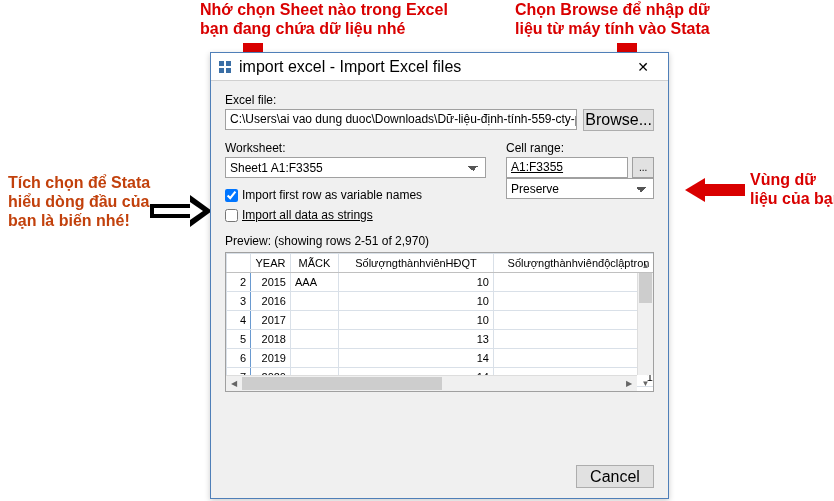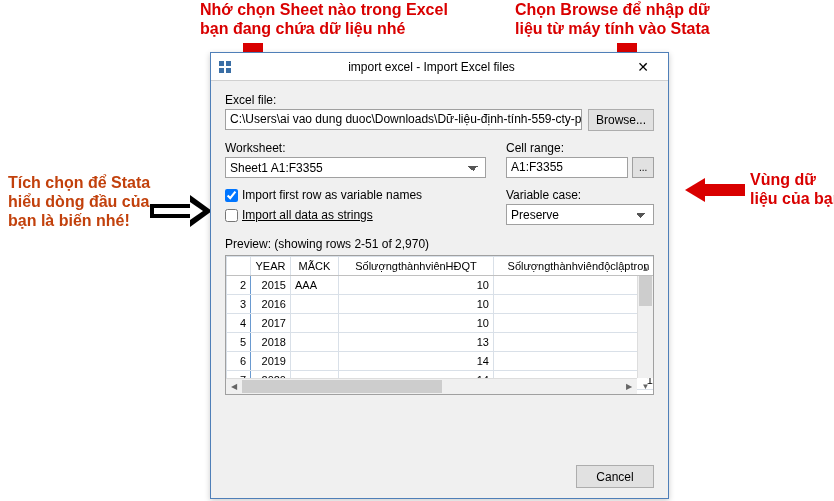--- a/index.html
+++ b/index.html
@@ -34,21 +34,21 @@
   .titlebar {
     height: 28px;
     background: #fff;
     border-bottom: 1px solid #d0d0d0;
     display: flex;
     align-items: center;
     padding: 0 6px;
     position: relative;
   }
   .titlebar .icon { width: 16px; height: 16px; margin-right: 6px; display:inline-flex; align-items:center; justify-content:center; }
-  .titlebar .title { flex:1; font-size:12px;text-align:center; }
+  .titlebar .title { flex:1; font-size:16px; }
   .titlebar .close { width: 38px; height: 20px; display:flex; align-items:center; justify-content:center; font-size:14px; }
   .content {
     padding: 12px 14px 8px 14px;
     position: relative;
   }
   .label { display:block; margin-bottom:2px; color:#000; }
   .field-row { display:flex; gap:6px; margin-bottom:10px; }
   .text-input {
     height: 21px;
     border: 1px solid #a0a0a0;
@@ -56,22 +56,22 @@
     padding: 2px 4px;
     font-size:12px;
     flex:1;
     overflow:hidden;
     white-space:nowrap;
   }
   .btn {
     height: 22px;
     background: #e1e1e1;
     border: 1px solid #adadad;
-    font-size:12px;
-    padding: 0 7px;
+    font-size:16px;
+    padding: 0 1px;
     cursor:pointer;
   }
   .btn-primary {
     background:#fff;
     border:1px solid #0078d7;
     color:#000;
   }
   .cols { display:flex; gap:20px;justify-content:center; }
   .col-left { flex:1; }
   .col-right { width:148px; }
@@ -82,21 +82,21 @@
     background:#fff;
     font-size:12px;
     padding:0 4px;
     appearance:none;
     background-image: linear-gradient(45deg, transparent 50%, #555 50%), linear-gradient(135deg, #555 50%, transparent 50%);
     background-position: calc(100% - 12px) 8px, calc(100% - 7px) 8px;
     background-size: 5px 5px, 5px 5px;
     background-repeat: no-repeat;
   }
   .range-row { display:flex; gap:4px; }
-  .range-row .text-input { flex:1; }
+  .range-row .text-input { flex:1;text-decoration:underline; }
   .range-btn { width:22px; height:21px; border:1px solid #a0a0a0; background:#e1e1e1; font-size:10px; cursor:pointer; }
   .check-row { display:flex; align-items:center; gap:4px; margin-top:10px; font-size:12px; }
   .check-row input { margin:0; width:13px; height:13px; }
   .preview-label { margin-top:12px; margin-bottom:4px; }
   .table-wrap {
     border:1px solid #a0a0a0;
     background:#fff;
     height:140px;
     overflow:hidden;
     position:relative;
@@ -234,21 +234,20 @@
           <input type="checkbox" style="">
           <span>Import all data as strings</span>
         </div>
       </div>
       <div class="col-right">
         <label class="label">Cell range:</label>
         <div class="range-row">
           <div class="text-input">A1:F3355</div>
           <button class="range-btn">...</button>
         </div>
-        <label class="label" style="margin-top:10px;">Variable case:</label>
         <select class="select">
           <option>Preserve</option>
         </select>
       </div>
     </div>
 
     <div class="preview-label label">Preview: (showing rows 2-51 of 2,970)</div>
 
     <div class="table-wrap">
       <table>

